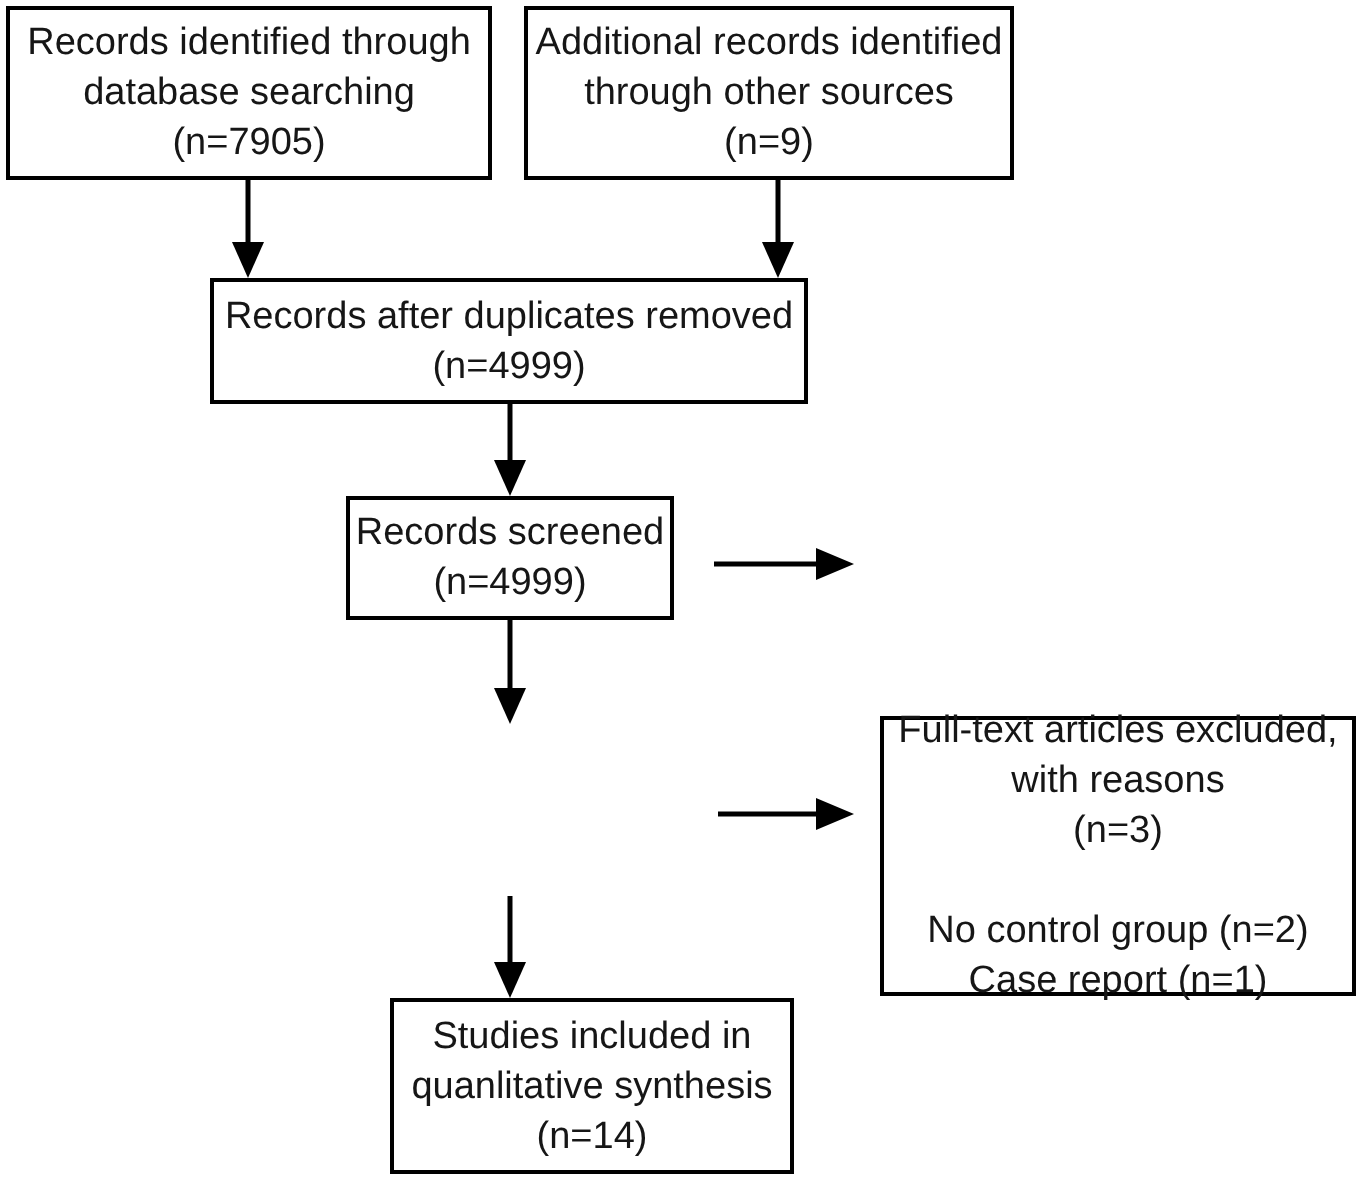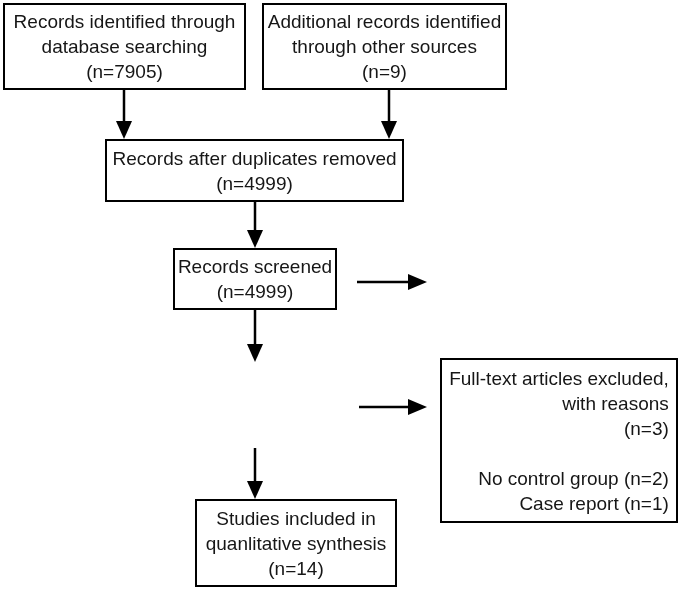--- a/index.html
+++ b/index.html
@@ -58,21 +58,21 @@
 (n=4999)</span>
   </div>
 
   <div class="box" style="left:173px; top:248px; width:164px; height:62px;">
     <span class="box-text">Records screened
 (n=4999)</span>
   </div>
 
 
 
-  <div class="box" style="left:440px; top:358px; width:238px; height:165px;text-align:right;">
+  <div class="box" style="left:440px; top:358px; width:238px; height:140px;">
     <span class="box-text">Full-text articles excluded,
 with reasons
 (n=3)
 
 No control group (n=2)
 Case report (n=1)</span>
   </div>
 
   <div class="box" style="left:155px; top:499px; width:202px; height:88px;margin-left:40px;">
     <span class="box-text">Studies included in

